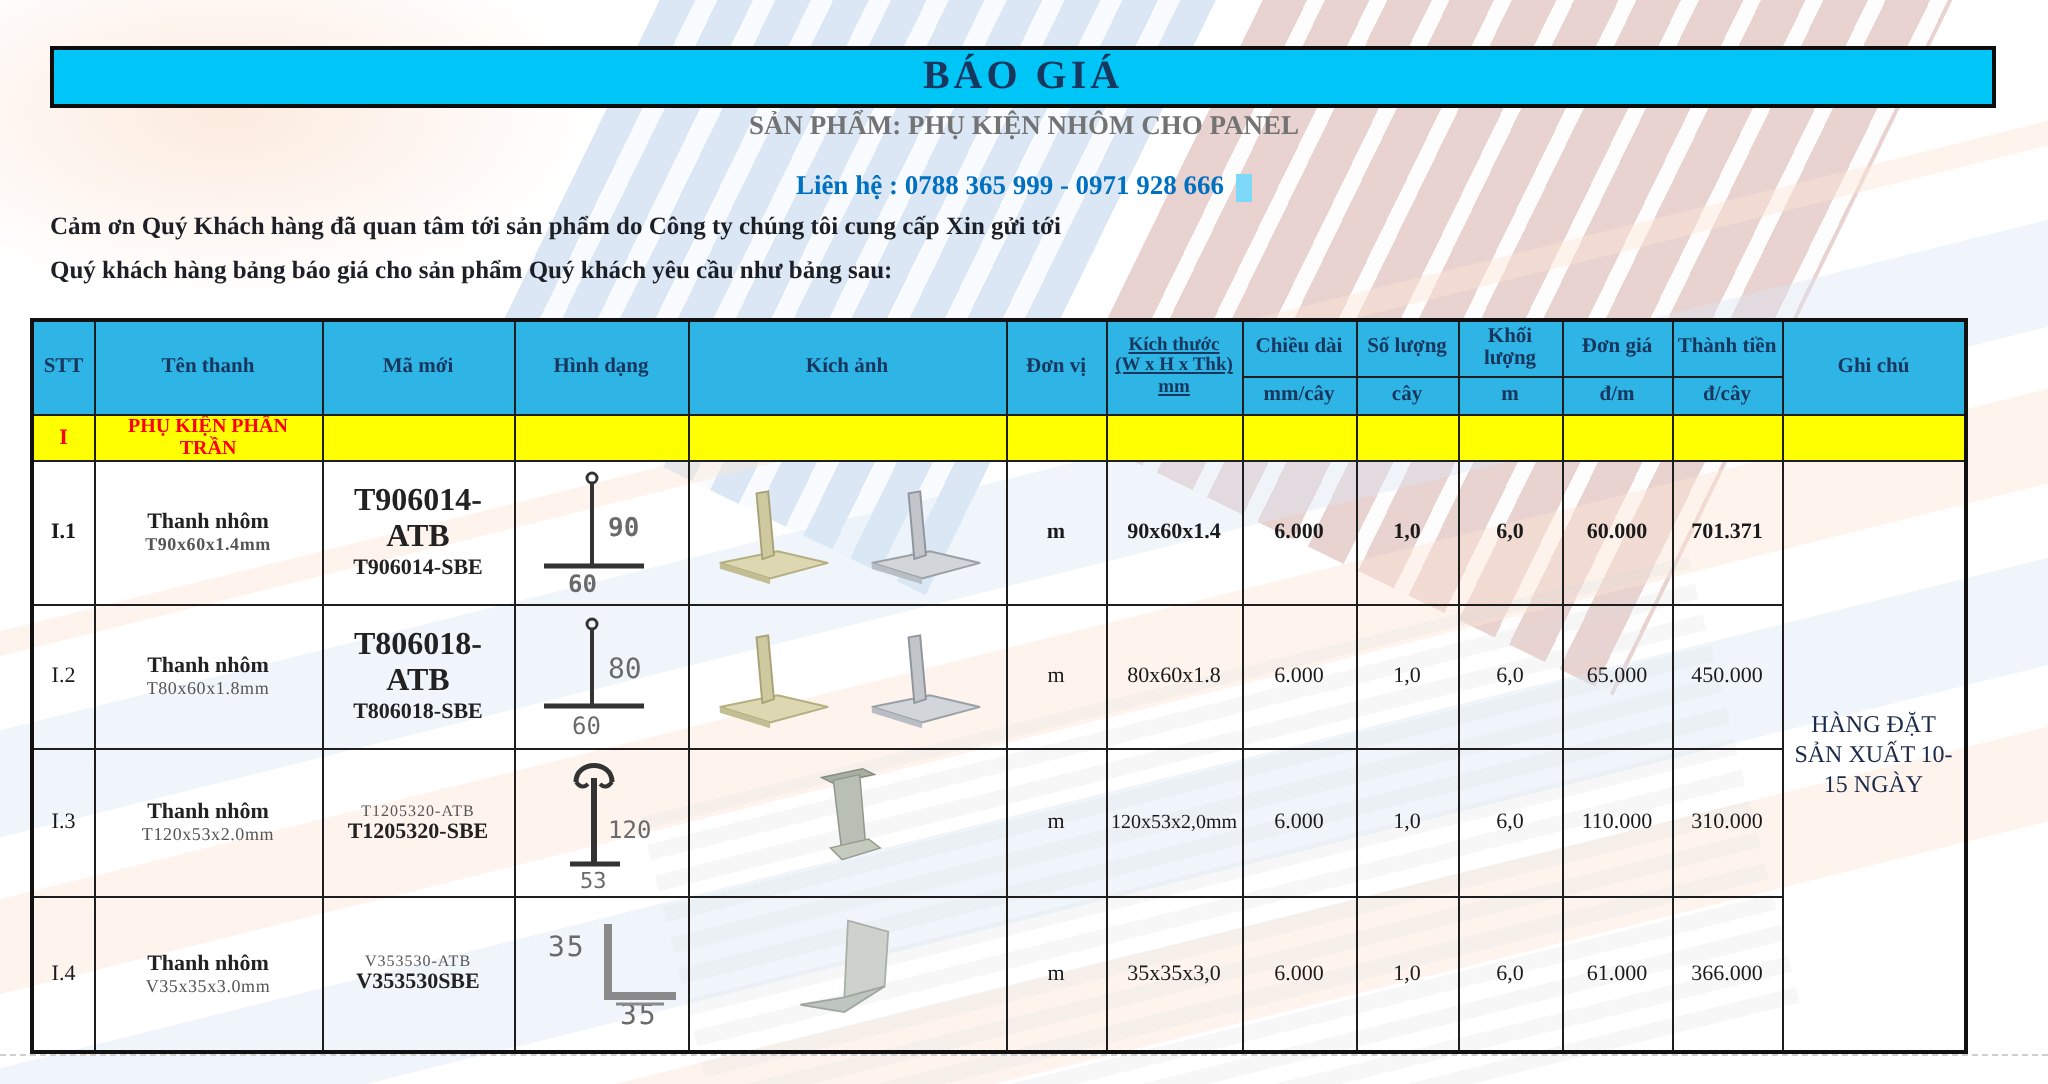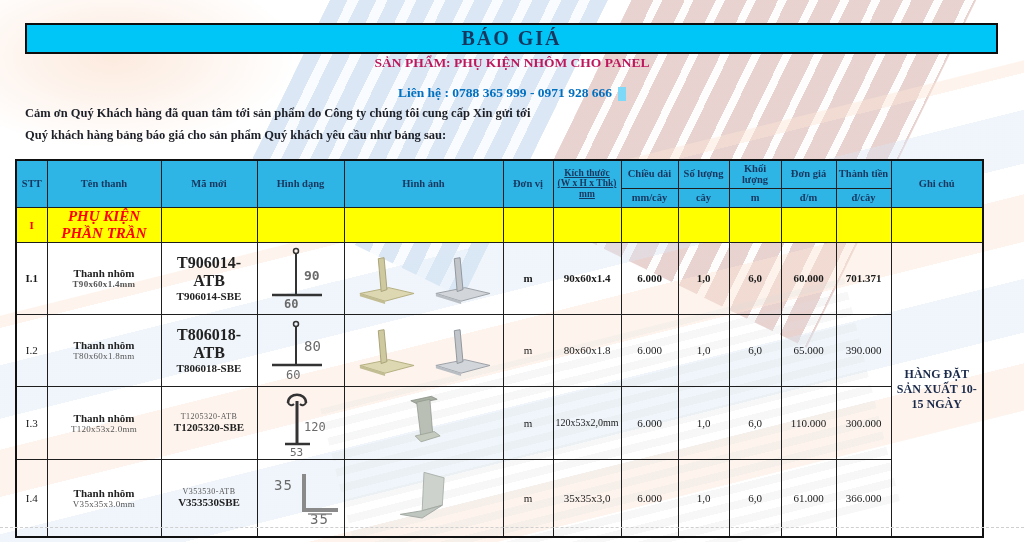--- a/index.html
+++ b/index.html
@@ -25,21 +25,21 @@
   .wm-fade { left:0; top:0; right:0; bottom:0; background:rgba(255,255,255,.52); z-index:1; }
 
   
   .title-band {
     position:absolute; z-index:2; left:25px; top:23px; width:969px; height:27px;
     background:#00c6f8; border:2px solid #0d0d0d;
     display:flex; align-items:center; justify-content:center;
     font-size:20px; font-weight:bold; letter-spacing:2px; color:#17375e;
   }
   .subtitle { position:absolute; z-index:2; left:0; width:1024px; text-align:center;
-    font-weight:bold; color:#be185d; }
+    font-weight:bold; color:#737373; }
   .sub1 { top:55px; font-size:13.5px; }
   .sub2 { top:70px; font-size:13.5px; }
   .contact-row { position:absolute; z-index:2; left:0; top:85px; width:1024px;
     display:flex; align-items:flex-end; justify-content:center; gap:6px; }
   .contact-text { font-weight:bold; color:#0070c0; font-size:13.5px; }
   .cursor-block { width:8px; height:14px; background:#7ed9f8; display:inline-block; }
 
   .intro { position:absolute; z-index:2; left:25px; font-weight:bold;
     color:#1d1f27; font-size:12.5px; }
   .intro1 { top:106px; }
@@ -55,31 +55,31 @@
     border:1px solid #1e1e1e; padding:0 2px; overflow:hidden;
     text-align:center; vertical-align:middle;
   }
   tr.hrow1 { height:28px; } tr.hrow2 { height:19px; }
   tr.secrow { height:21px; } tr.drow { height:72px; } tr.drow4 { height:78px; }
 
   th.hd { background:#2fb4e6; color:#17375e; font-size:10.5px; font-weight:bold; line-height:1.12; }
   .hd-small { font-size:9.5px; font-weight:bold;text-decoration:underline; }
   td.yellow { background:#ffff00; }
   .sec-stt { color:#ff0000; font-weight:bold; font-size:11px; }
-  .sec-label { color:#ff0000; font-weight:bold; font-size:15px; text-align:left; padding-left:4px;font-style:italic; }
+  .sec-label { color:#ff0000; font-weight:bold; font-size:10px; text-align:left; padding-left:4px; }
 
   td.cell { font-size:11px; color:#1a1a1a; background:transparent; }
   tr.bold-row td.cell { font-weight:bold; }
   td.name-cell { text-align:left; padding-left:4px; }
   .name-l1 { font-weight:bold; font-size:11px; color:#222; }
   .name-l2 { font-size:9px; color:#555; letter-spacing:.3px; }
   .code-l1 { font-weight:bold; font-size:16px; color:#222; }
   .code-l2 { font-weight:bold; font-size:11px; color:#222; }
   .code-tiny { font-weight:normal; font-size:8px; color:#555; letter-spacing:.5px; }
-  td.note-cell { font-weight:bold; color:#1b2a4a; font-size:12px; line-height:1.25; }
+  td.note-cell { font-weight:normal; color:#1b2a4a; font-size:12px; line-height:1.25; }
   .photo-pair { display:flex; justify-content:center; align-items:center; gap:8px; }
 
   .shape-label { font-family:"DejaVu Sans Mono",monospace; fill:#6a6a6a; }
   .bottom-rule { position:absolute; z-index:2; left:0; right:0; bottom:14px;
     border-top:1px dashed #cfcfcf; }
 </style>
 </head>
 <body>
 
 <div class="page">
@@ -119,21 +119,21 @@
         <col style="width:55px">
       <col style="width:92px">
     </colgroup>
 
     <tbody>
         <tr class="hrow1">
       <th class="hd" rowspan="2">STT</th>
       <th class="hd" rowspan="2">Tên thanh</th>
       <th class="hd" rowspan="2">Mã mới</th>
       <th class="hd" rowspan="2">Hình dạng</th>
-      <th class="hd" rowspan="2">Hình ảnh</th>
+      <th class="hd" rowspan="2">Kích ảnh</th>
       <th class="hd" rowspan="2">Đơn vị</th>
       <th class="hd" rowspan="2">
         <div class="hd-small">Kích thước</div>
         <div class="hd-small">(W x H x Thk)</div>
         <div class="hd-small">mm</div>
       </th>
       <th class="hd">Chiều dài</th>
       <th class="hd">Số lượng</th>
       <th class="hd">Khối lượng</th>
       <th class="hd">Đơn giá</th>
@@ -239,21 +239,21 @@
             <polygon points="27,10 33,9 36,42 30,44" fill="#c2c6cb" stroke="#8f959b" stroke-width="1"></polygon>
           </svg>
         </div>
       </td>
       <td class="cell">m</td>
       <td class="cell">80x60x1.8</td>
       <td class="cell">6.000</td>
       <td class="cell">1,0</td>
       <td class="cell">6,0</td>
       <td class="cell">65.000</td>
-      <td class="cell">390.000</td>
+      <td class="cell">450.000</td>
     </tr>
 
     <tr class="drow">
       <td class="cell">I.3</td>
       <td class="cell name-cell">
         <div class="name-l1">Thanh nhôm</div>
         <div class="name-l2">T120x53x2.0mm</div>
       </td>
       <td class="cell">
         <div class="code-tiny">T1205320-ATB</div>
@@ -275,21 +275,21 @@
           <polygon points="30,18 48,14 52,62 36,68" fill="#b9bfb4" stroke="#8f968a" stroke-width="1"></polygon>
           <polygon points="28,64 54,58 62,64 36,72" fill="#c4cabe" stroke="#959c90" stroke-width="1"></polygon>
         </svg>
       </td>
       <td class="cell">m</td>
       <td class="cell" style="font-size:10px">120x53x2,0mm</td>
       <td class="cell">6.000</td>
       <td class="cell">1,0</td>
       <td class="cell">6,0</td>
       <td class="cell">110.000</td>
-      <td class="cell">300.000</td>
+      <td class="cell">310.000</td>
     </tr>
 
     <tr class="drow4">
       <td class="cell">I.4</td>
       <td class="cell name-cell">
         <div class="name-l1">Thanh nhôm</div>
         <div class="name-l2">V35x35x3.0mm</div>
       </td>
       <td class="cell">
         <div class="code-tiny">V353530-ATB</div>

